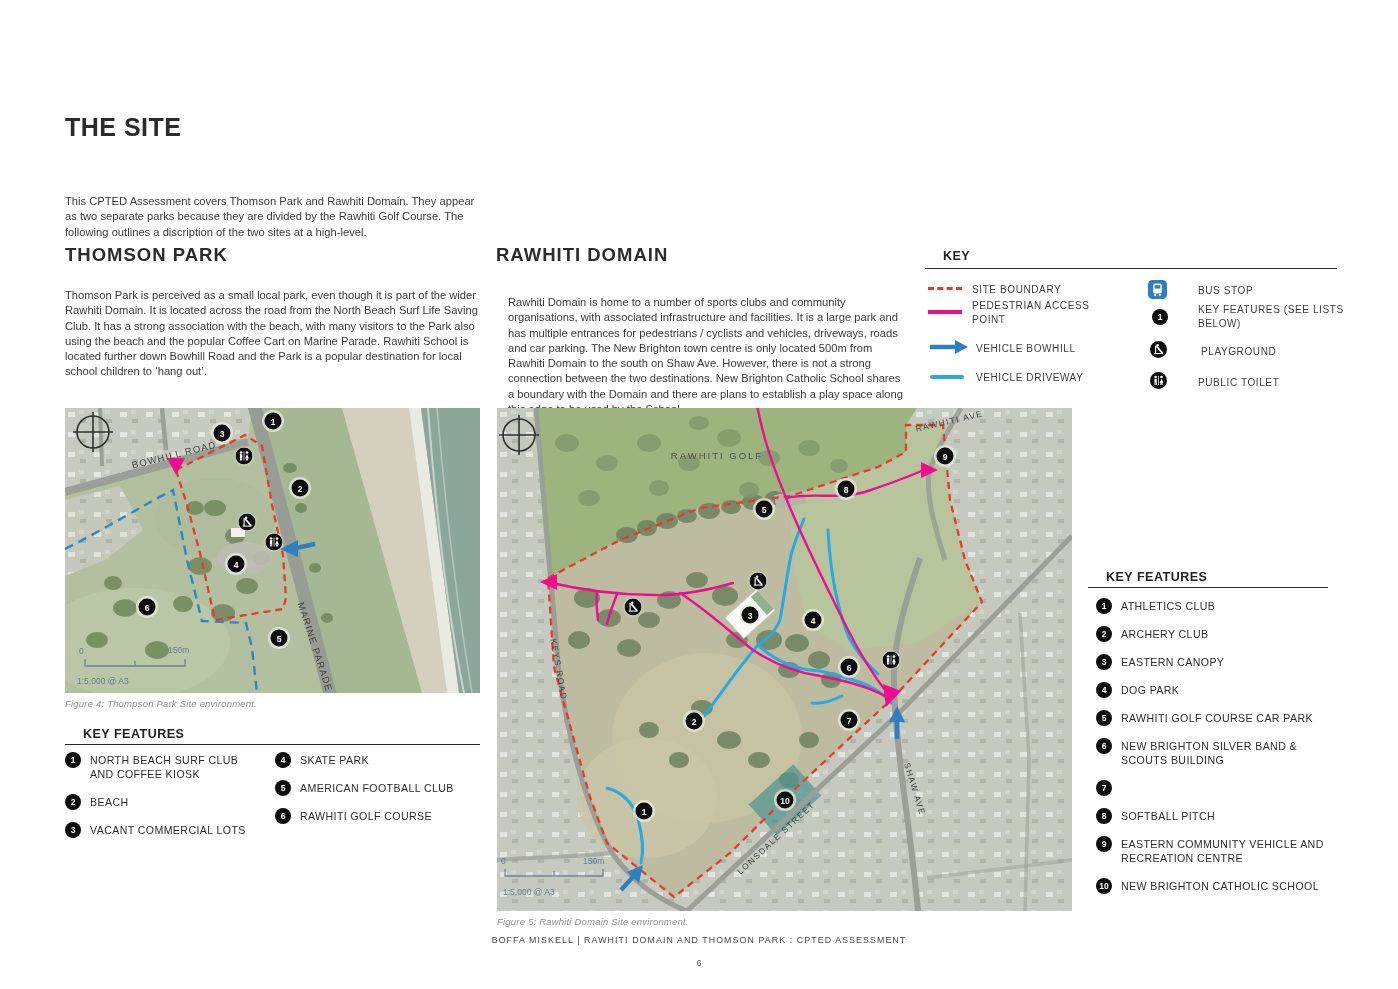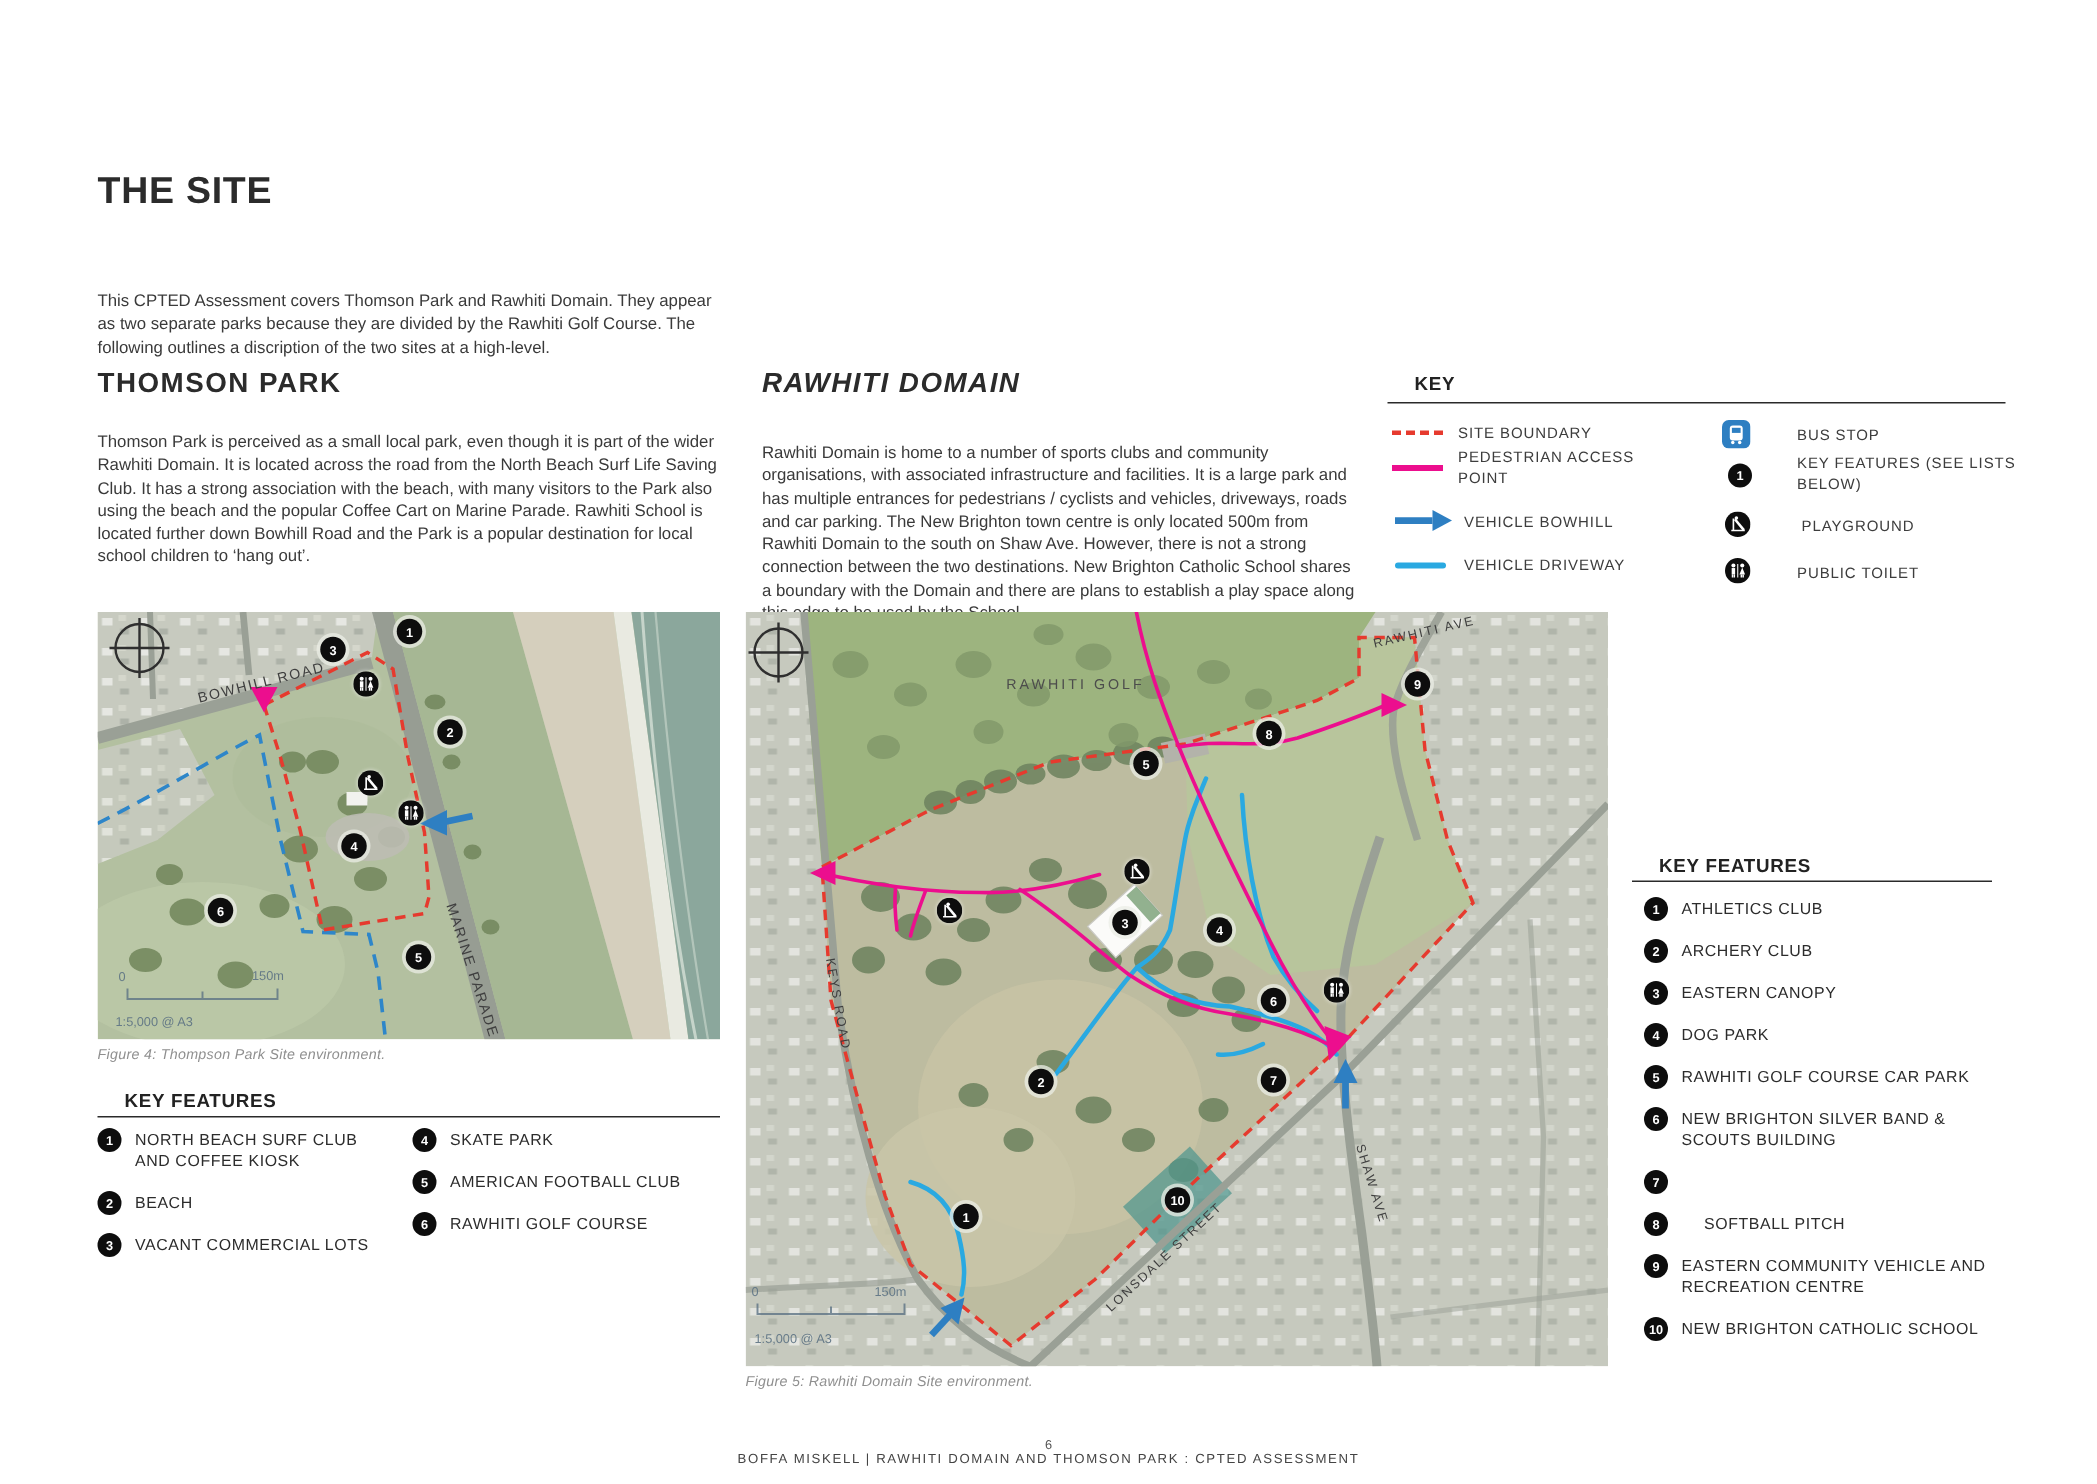--- a/index.html
+++ b/index.html
@@ -6,21 +6,21 @@
   #page{position:relative;width:1398px;height:989px;background:#ffffff;overflow:hidden;
         font-family:"Liberation Sans",sans-serif;color:#3a3a3a;}
   .abs{position:absolute;}
   h1,h2,h3{margin:0;color:#2b2b2b;}
   #page-title{left:65px;top:113px;font-size:25px;font-weight:bold;letter-spacing:.5px;}
   .para{font-size:11.2px;line-height:1.36;color:#3a3a3a;}
   #intro{left:65px;top:183px;width:422px;}
   .sec-head{font-size:18.5px;font-weight:bold;letter-spacing:1px;}
   #thomson-head{left:65px;top:244px;}
   #thomson-body{left:65px;top:277px;width:422px;}
-  #rawhiti-head{left:508px;top:244px;font-style:italic;}
+  #rawhiti-head{left:496px;top:244px;}
   #rawhiti-body{left:508px;top:284px;width:400px;}
 
   .rule-head{font-size:12.5px;font-weight:bold;letter-spacing:.5px;color:#222;padding-left:18px;}
   .rule{border-top:1.6px solid #2a2a2a;}
 
   
   .lg-label{font-size:10px;letter-spacing:.6px;color:#3d3d3d;line-height:1.4;}
   .sw-dash{width:34px;border-top:3px dashed #e63a2e;}
   .sw-pink{width:34px;height:3.5px;background:#ec0e8e;}
   .sw-drive{width:34px;height:3.5px;background:#2aa9e1;border-radius:2px;}
@@ -34,21 +34,21 @@
 
   
   .map{position:absolute;overflow:hidden;}
   .map svg{display:block;}
   .mk{position:absolute;width:17px;height:17px;border-radius:50%;background:#0d0d0d;color:#fff;
       font-size:8.5px;font-weight:bold;display:flex;align-items:center;justify-content:center;
       transform:translate(-50%,-50%);box-shadow:0 0 0 2.5px rgba(235,237,230,.75);}
   .icn{position:absolute;transform:translate(-50%,-50%);filter:drop-shadow(0 0 1.5px rgba(240,240,235,.9));}
 
   .caption{font-size:9.5px;font-style:italic;color:#8f8f8f;letter-spacing:.2px;}
-  #footer{left:0;top:935px;width:1398px;text-align:center;font-size:8.8px;letter-spacing:1.1px;color:#444;margin-top:32px;}
+  #footer{left:0;top:935px;width:1398px;text-align:center;font-size:8.8px;letter-spacing:1.1px;color:#444;}
   #pagenum{left:0;top:958px;width:1398px;text-align:center;font-size:8.5px;color:#555;}
 </style>
 </head>
 <body>
 
 <svg width="0" height="0" style="position:absolute" aria-hidden="true">
   <defs>
     <g id="ic-toilet">
       <circle cx="8.5" cy="8.5" r="8.5" fill="#0d0d0d"></circle>
       <line x1="8.5" y1="4" x2="8.5" y2="13" stroke="#fff" stroke-width="0.7"></line>
@@ -441,21 +441,21 @@
     </div>
     <div class="kf-item">
       <span class="kf-num">6</span>
       <span class="kf-label" style="width:185px;">NEW BRIGHTON SILVER BAND &amp; SCOUTS BUILDING</span>
     </div>
     <div class="kf-item">
       <span class="kf-num">7</span>
     </div>
     <div class="kf-item">
       <span class="kf-num">8</span>
-      <span class="kf-label" style="width:210px;margin-left:15px;">SOFTBALL PITCH</span>
+      <span class="kf-label" style="width:210px;">SOFTBALL PITCH</span>
     </div>
     <div class="kf-item">
       <span class="kf-num">9</span>
       <span class="kf-label" style="width:210px;">EASTERN COMMUNITY VEHICLE AND RECREATION CENTRE</span>
     </div>
     <div class="kf-item">
       <span class="kf-num">10</span>
       <span class="kf-label" style="width:210px;">NEW BRIGHTON CATHOLIC SCHOOL</span>
     </div>
   </div>

